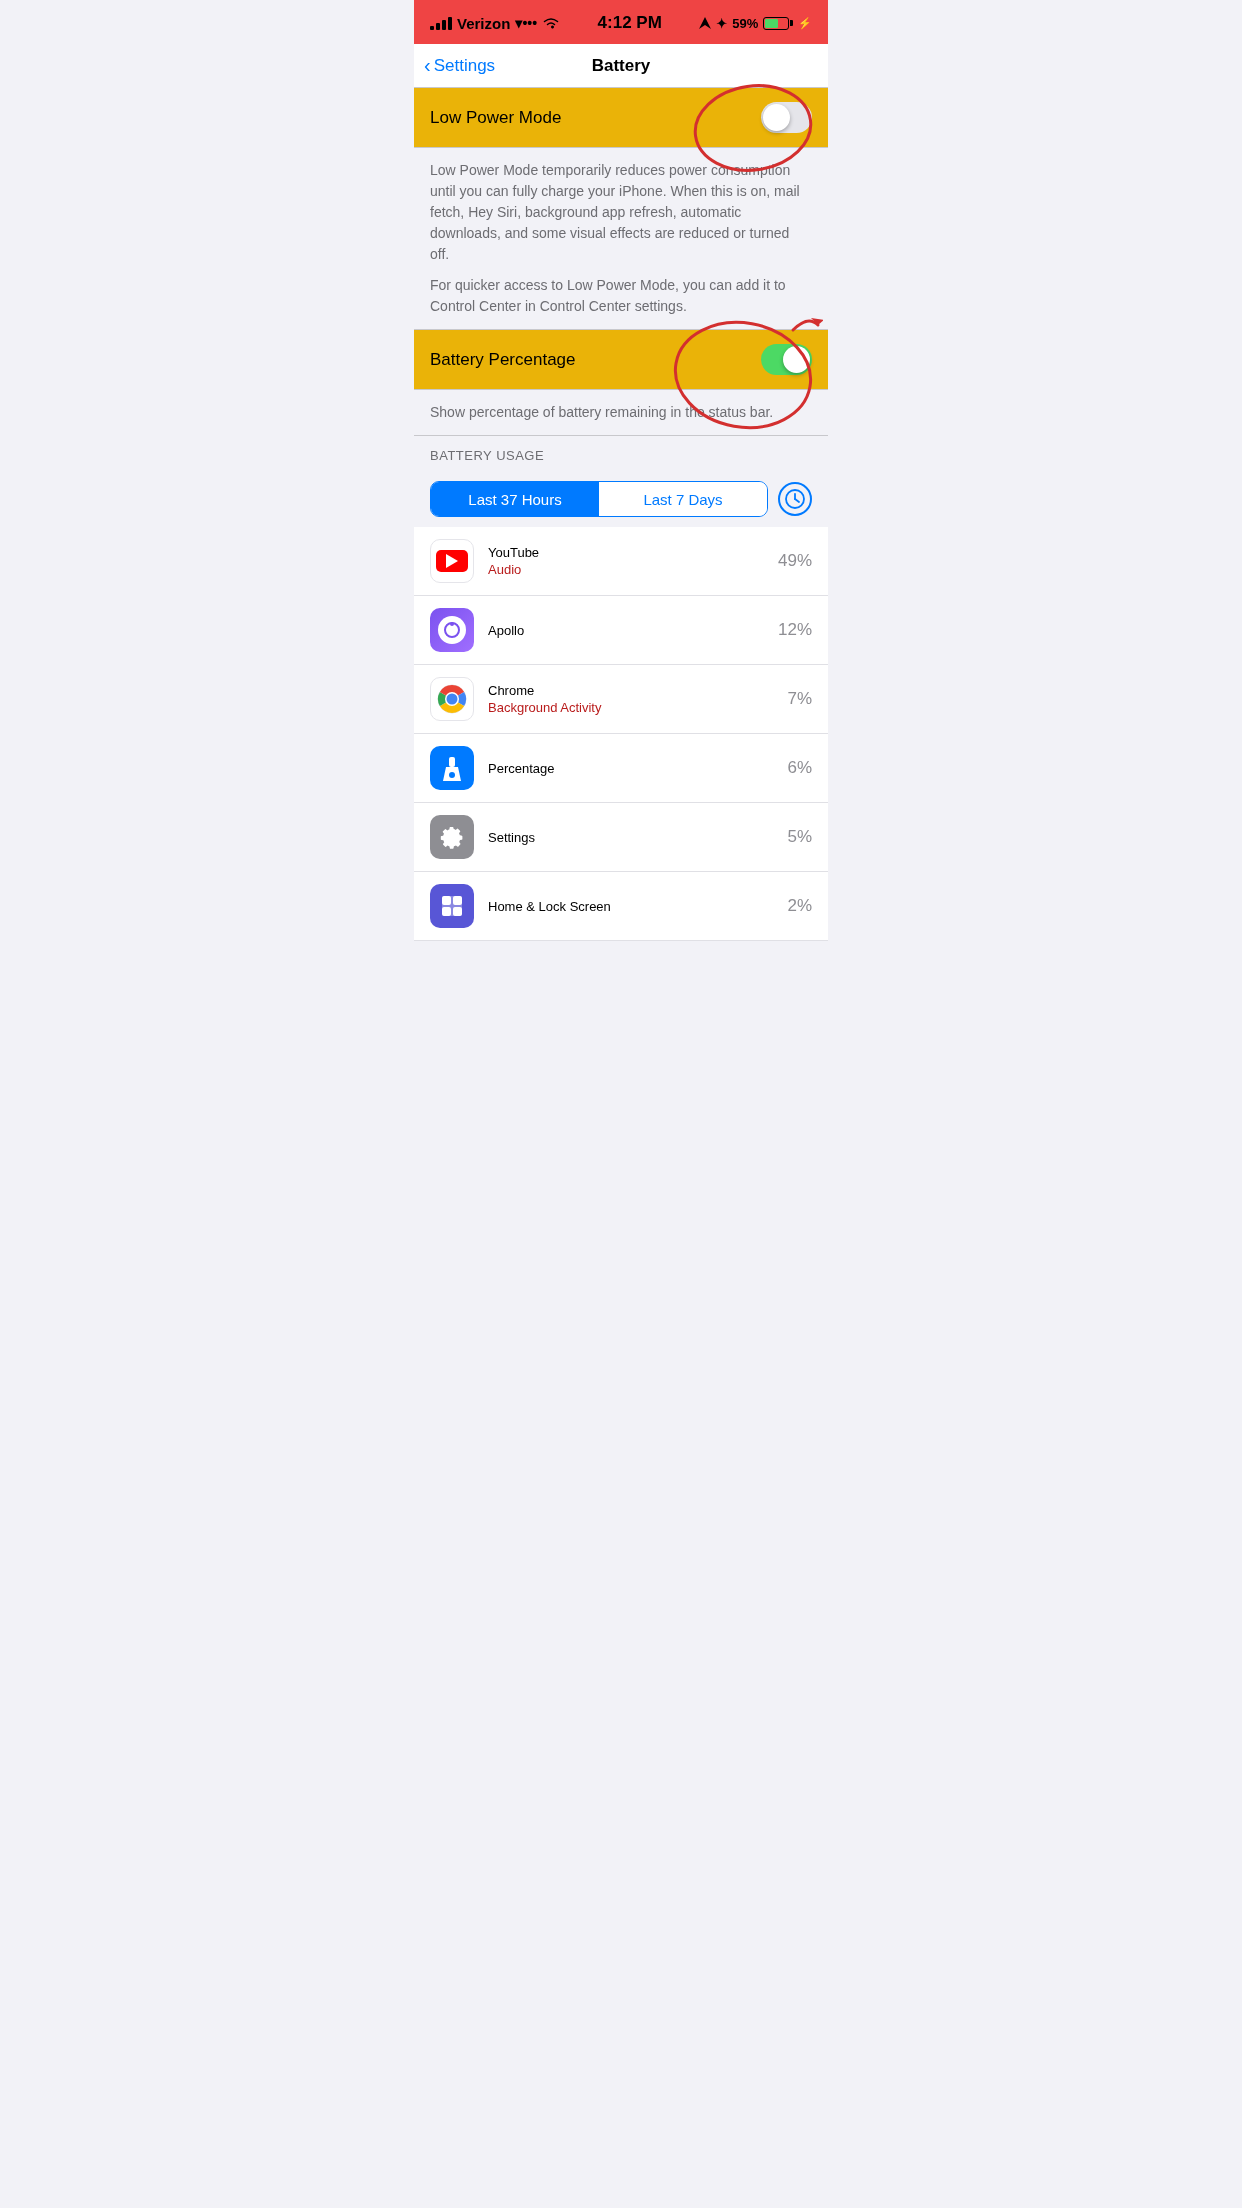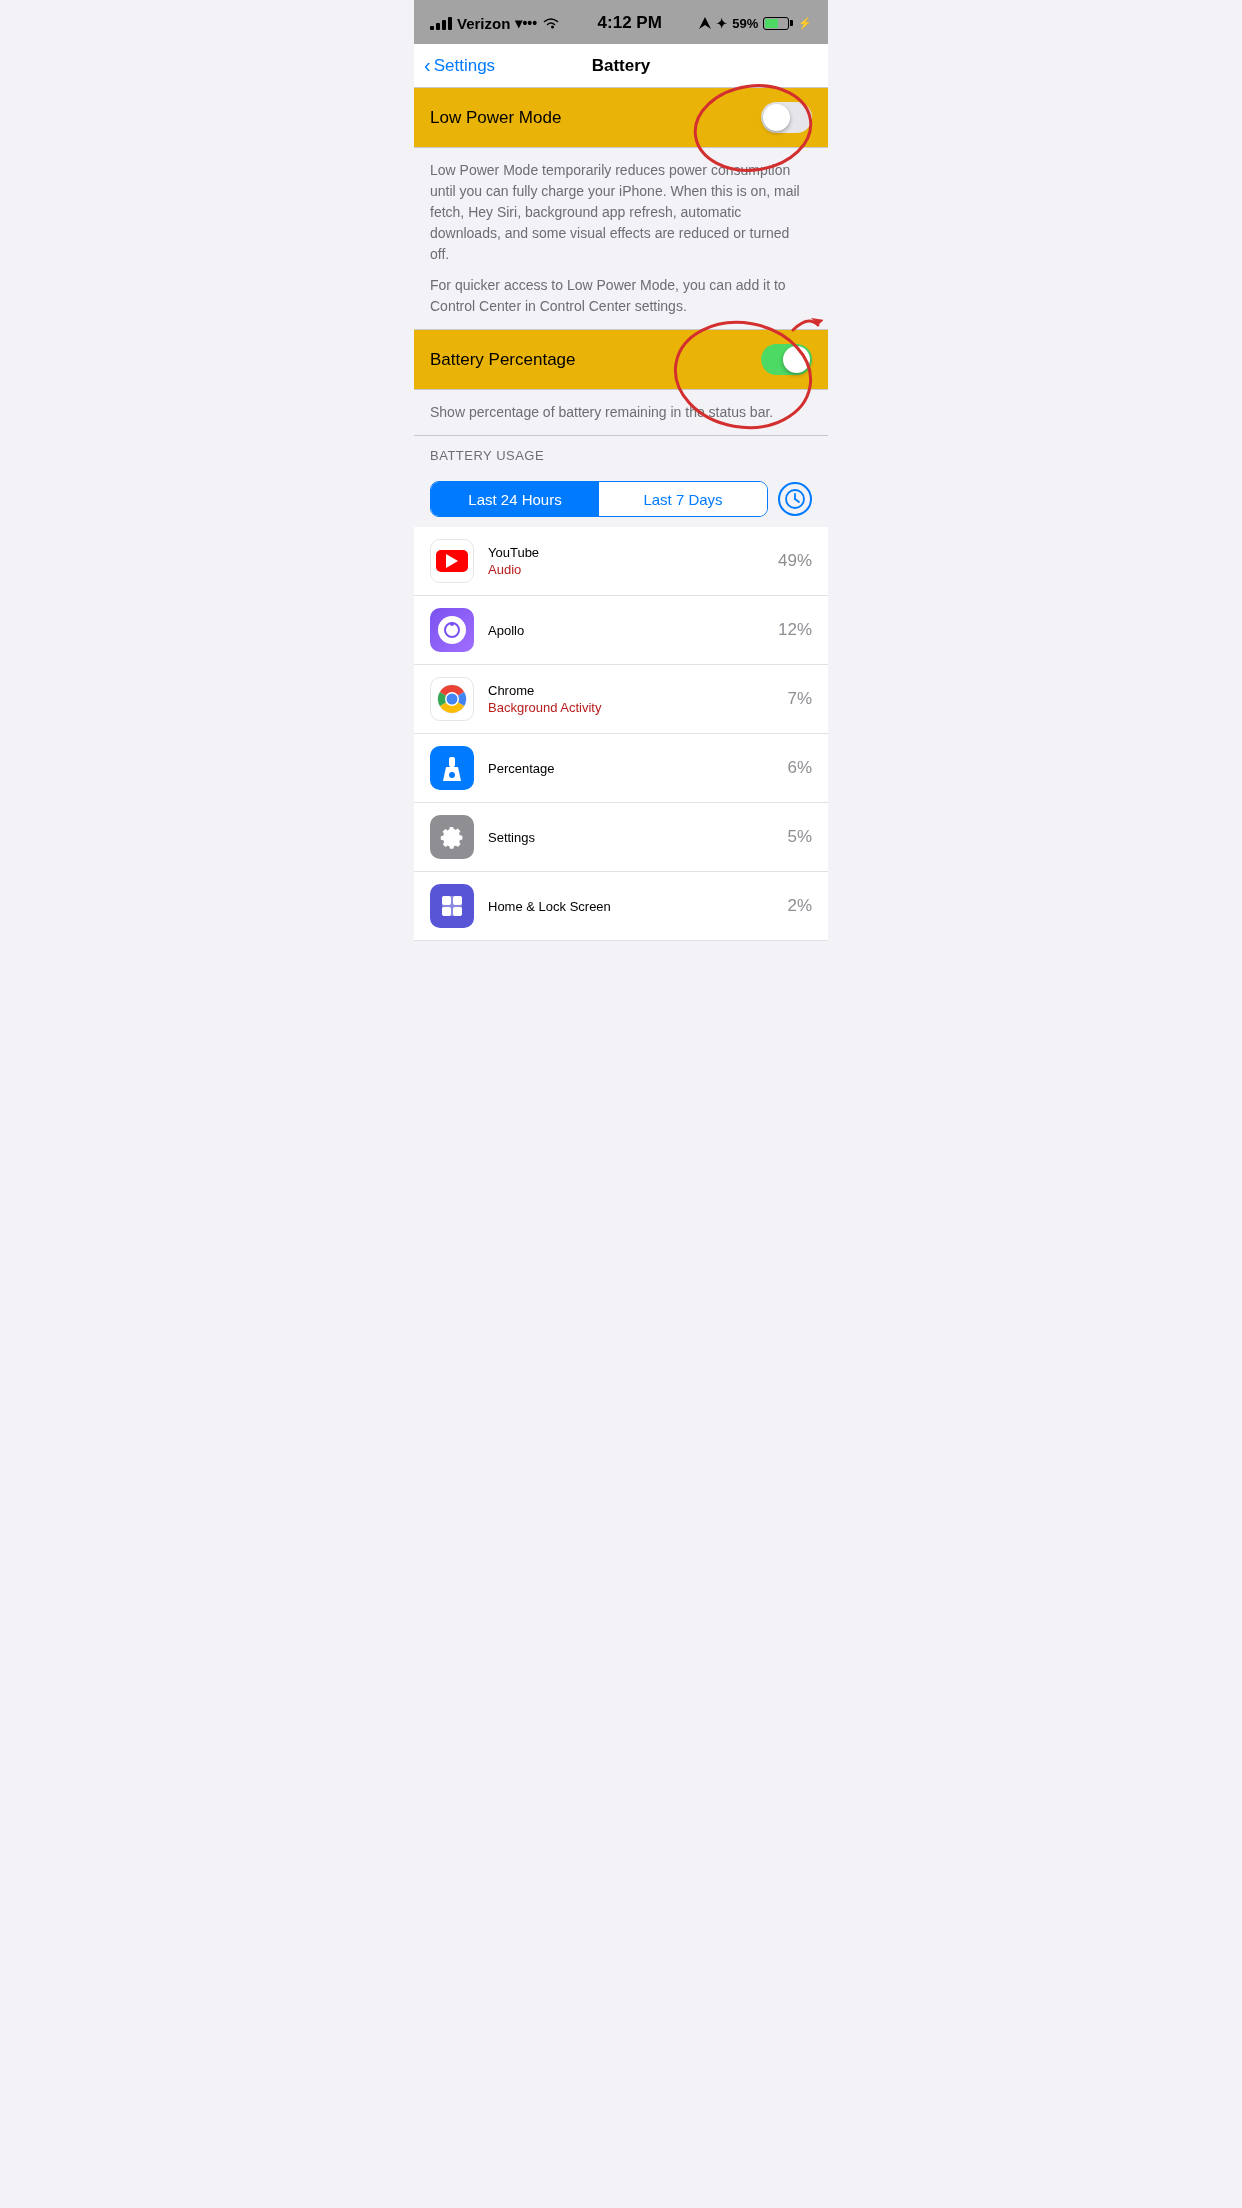--- a/index.html
+++ b/index.html
@@ -9,21 +9,21 @@
       font-family: -apple-system, 'Helvetica Neue', Helvetica, Arial, sans-serif;
       background: #f2f2f7;
       width: 414px;
       margin: 0 auto;
       font-size: 17px;
       color: #000;
     }
 
     
     .status-bar {
-      background: #a3a3a3;
+      background: #ef4444;
       display: flex;
       justify-content: space-between;
       align-items: center;
       padding: 6px 16px 4px;
       font-size: 15px;
       font-weight: 600;
       height: 44px;
     }
     .status-left { display: flex; align-items: center; gap: 5px; }
     .status-center { font-size: 17px; font-weight: 600; }
@@ -356,21 +356,21 @@
 </div>
 
 <div class="description-block">
   <p>Show percentage of battery remaining in the status bar.</p>
 </div>
 
 <div class="section-header">BATTERY USAGE</div>
 
 <div class="period-selector-wrapper">
   <div class="period-selector">
-    <div class="period-btn active">Last 24 Hours</div>
+    <div class="period-btn active">Last 37 Hours</div>
     <div class="period-btn inactive">Last 7 Days</div>
   </div>
   <div class="clock-icon-btn">
     <svg width="20" height="20" viewBox="0 0 20 20">
       <circle cx="10" cy="10" r="9" fill="none" stroke="#007aff" stroke-width="1.8"></circle>
       <line x1="10" y1="5" x2="10" y2="10" stroke="#007aff" stroke-width="1.8" stroke-linecap="round"></line>
       <line x1="10" y1="10" x2="14" y2="13" stroke="#007aff" stroke-width="1.8" stroke-linecap="round"></line>
     </svg>
   </div>
 </div>

